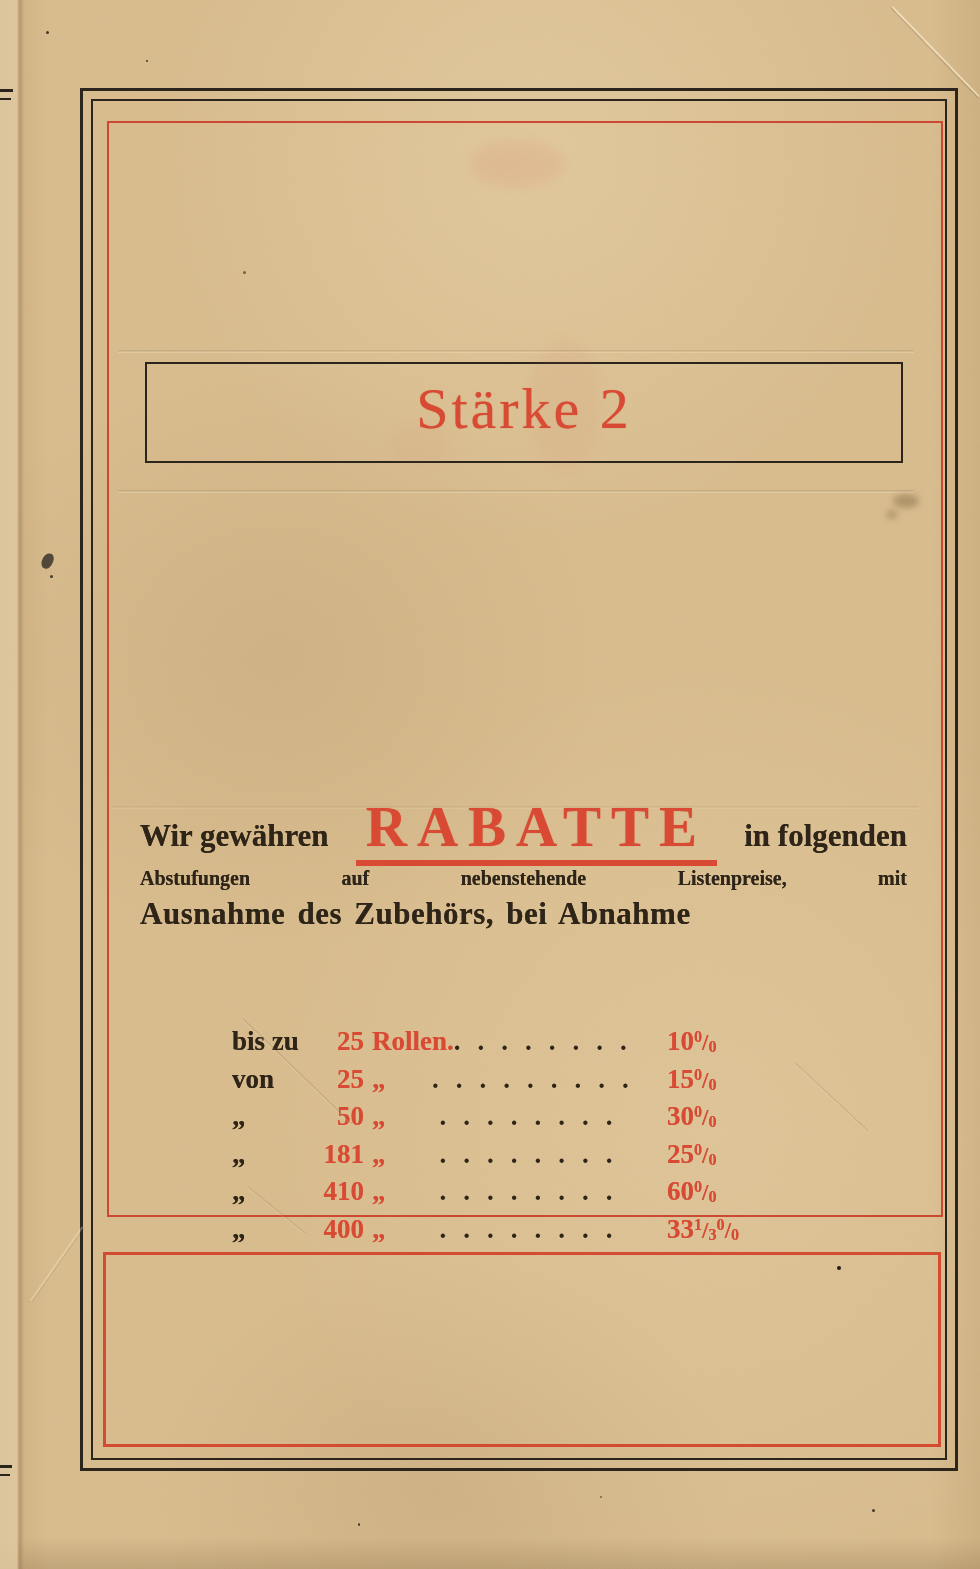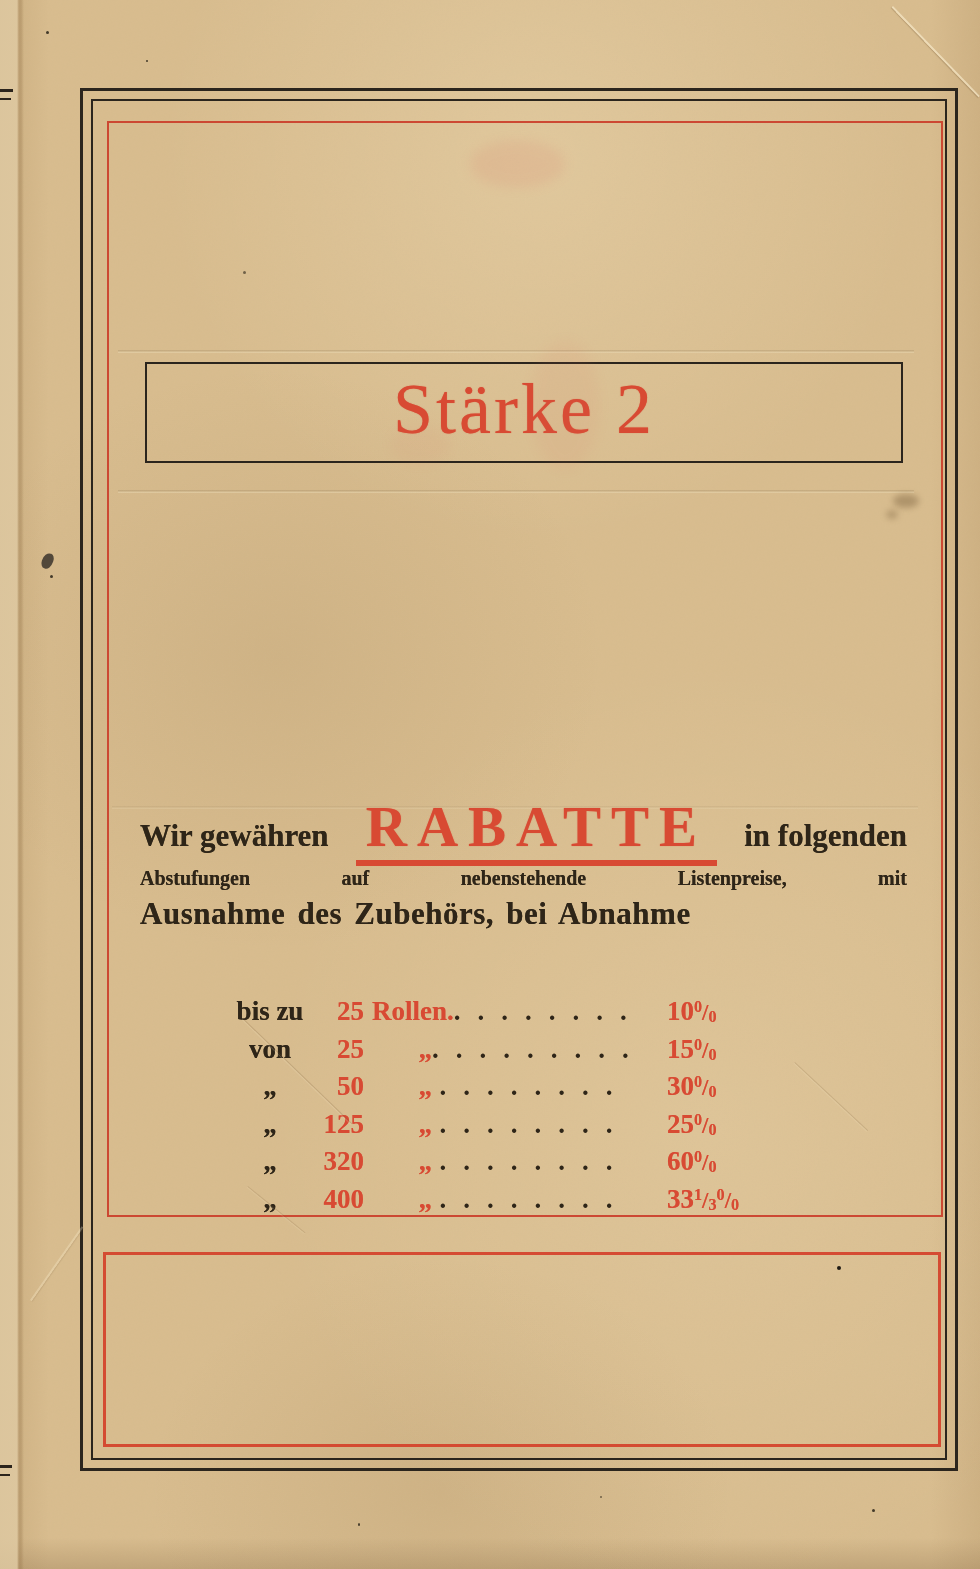--- a/index.html
+++ b/index.html
@@ -61,21 +61,21 @@
     opacity:.6;
   }
 
   
   .title-box{
     position:absolute;left:145px;top:362px;width:758px;height:101px;
     border:2px solid #2b251d;box-sizing:border-box;
     display:flex;align-items:center;justify-content:center;
   }
   .title-text{
-    font-size:72px;line-height:1;color:var(--red);
+    font-size:58px;line-height:1;color:var(--red);
     letter-spacing:3px;padding-bottom:8px;
     text-shadow:0 0 1px rgba(216,74,51,.65);
   }
 
   
   .intro{position:absolute;left:140px;top:798px;width:767px;}
   .intro-line1{display:flex;justify-content:space-between;align-items:baseline;}
   .b-text{font-weight:bold;font-size:31px;color:var(--ink);text-shadow:0 0 .6px rgba(46,37,24,.8);}
   .rabatte-wrap{border-bottom:6px solid var(--red);padding:0 10px 5px;}
   .rabatte{
@@ -90,23 +90,23 @@
   .intro-line3{
     margin-top:6px;font-weight:bold;font-size:31px;text-align:left;
     letter-spacing:.5px;word-spacing:4px;
     text-shadow:0 0 .6px rgba(46,37,24,.8);
   }
 
   
   .dtable{position:absolute;left:232px;top:993px;width:545px;}
   .trow{display:flex;align-items:baseline;height:37.6px;line-height:37.6px;
         font-weight:bold;font-size:27px;white-space:nowrap;}
-  .c-prefix{width:76px;text-align:center;color:var(--ink);text-shadow:0 0 .5px rgba(46,37,24,.8);}
+  .c-prefix{width:76px;text-align:left;color:var(--ink);text-shadow:0 0 .5px rgba(46,37,24,.8);}
   .c-amount{width:50px;margin-left:6px;text-align:right;color:var(--red);text-shadow:0 0 .6px rgba(216,74,51,.6);}
-  .c-unit{min-width:60px;margin-left:8px;text-align:right;color:var(--red);text-shadow:0 0 .6px rgba(216,74,51,.6);}
+  .c-unit{min-width:60px;margin-left:8px;text-align:left;color:var(--red);text-shadow:0 0 .6px rgba(216,74,51,.6);margin-top:30px;}
   .c-dots{flex:1;text-align:center;letter-spacing:17px;color:var(--ink);overflow:hidden;}
   .c-rate{width:110px;color:var(--red);text-shadow:0 0 .6px rgba(216,74,51,.6);margin-left:30px;}
   .c-rate sup{font-size:60%;line-height:0;vertical-align:.5em;}
   .c-rate sub{font-size:60%;line-height:0;vertical-align:-.15em;}
   .fslash{font-size:85%;}
 
   
   .speck{position:absolute;border-radius:50%;background:#433a29;}
   .blot{position:absolute;width:11px;height:16px;background:#3b342b;
         border-radius:60% 40% 55% 45%;transform:rotate(18deg);opacity:.85;}
@@ -180,29 +180,29 @@
     <div class="trow">
       <span class="c-prefix">„</span>
       <span class="c-amount">50</span>
       <span class="c-unit">„</span>
       <span class="c-dots">........</span>
       <span class="c-rate"><span>30</span><sup></sup><span class="fslash"></span><sub></sub><sup>0</sup><span class="fslash">/</span><sub>0</sub></span>
     </div>
 
     <div class="trow">
       <span class="c-prefix">„</span>
-      <span class="c-amount">125</span>
+      <span class="c-amount">181</span>
       <span class="c-unit">„</span>
       <span class="c-dots">........</span>
       <span class="c-rate"><span>25</span><sup></sup><span class="fslash"></span><sub></sub><sup>0</sup><span class="fslash">/</span><sub>0</sub></span>
     </div>
 
     <div class="trow">
       <span class="c-prefix">„</span>
-      <span class="c-amount">320</span>
+      <span class="c-amount">410</span>
       <span class="c-unit">„</span>
       <span class="c-dots">........</span>
       <span class="c-rate"><span>60</span><sup></sup><span class="fslash"></span><sub></sub><sup>0</sup><span class="fslash">/</span><sub>0</sub></span>
     </div>
 
     <div class="trow">
       <span class="c-prefix">„</span>
       <span class="c-amount">400</span>
       <span class="c-unit">„</span>
       <span class="c-dots">........</span>

